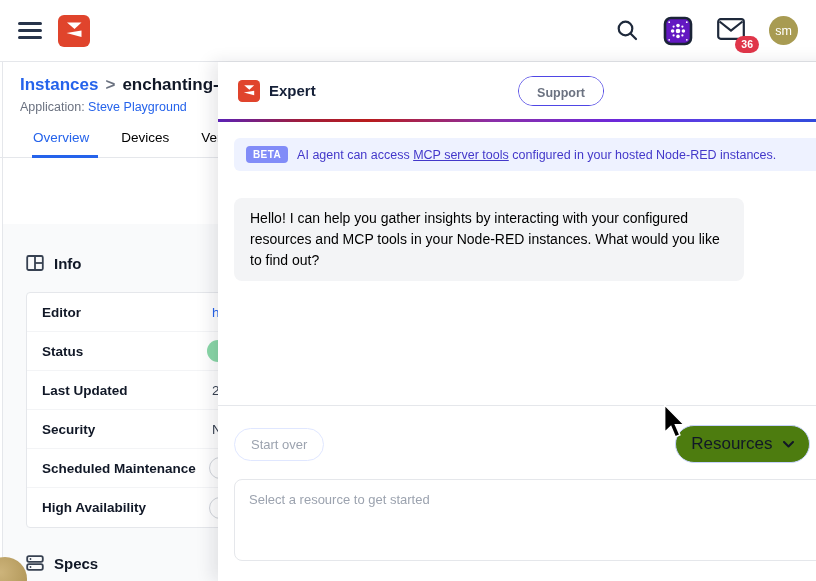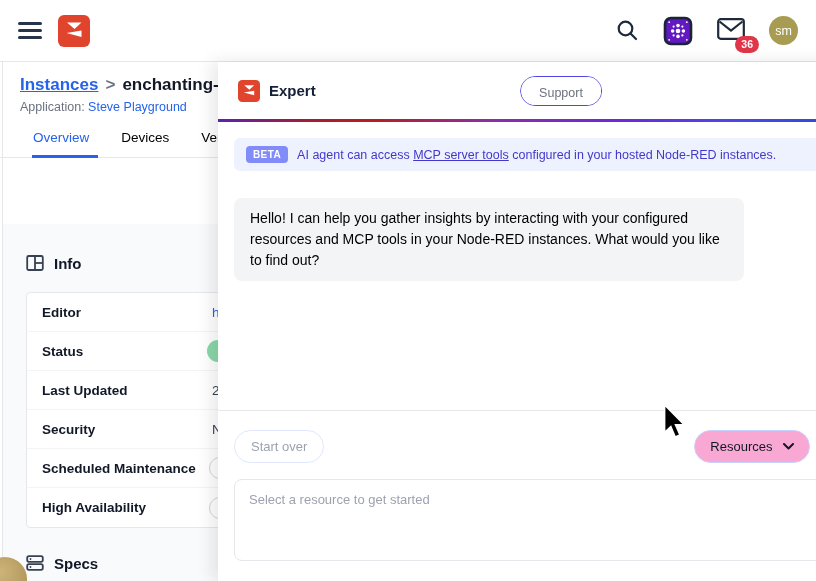--- a/index.html
+++ b/index.html
@@ -27,21 +27,21 @@
   .avatar {
     width:29px; height:29px; border-radius:50%; background:#a89b52; color:#fff;
     display:flex; align-items:center; justify-content:center; font-size:12.5px; cursor:pointer;
   }
 
   
   .main { position:absolute; top:62px; left:0; right:0; bottom:0; background:#fff; }
   .left-edge { position:absolute; left:2px; top:0; bottom:0; width:1px; background:#e5e7eb; }
   .breadcrumb-area { padding:13px 0 0 20px; }
   .breadcrumb { font-size:17px; font-weight:700; }
-  .bc-link { color:#2563eb; cursor:pointer;text-decoration:underline; }
+  .bc-link { color:#2563eb; cursor:pointer; }
   .bc-sep { color:#6b7280; margin:0 7px; font-weight:600; }
   .bc-current { color:#111827; }
   .app-line { margin-top:5px; font-size:12.5px; color:#6b7280; }
   .app-link { color:#2563eb; cursor:pointer; }
 
   .tabs { display:flex; gap:32px; padding-left:33px; margin-top:16px; border-bottom:1px solid #e5e7eb; }
   .tab { font-size:13.5px; color:#000000; padding-bottom:12px; cursor:pointer; position:relative; }
   .tab.active { color:#2563eb; }
   .tab.active::after { content:""; position:absolute; left:-1px; right:-9px; bottom:-1px; height:3px; background:#2563eb; }
 
@@ -70,21 +70,21 @@
     position:absolute; top:62px; left:218px; width:686px; bottom:0; background:#fff;
     box-shadow:-6px 0 16px rgba(15,23,42,0.10); z-index:10; display:flex; flex-direction:column;
   }
   .panel-header { height:57px; flex:0 0 auto; display:flex; align-items:center; padding:0 20px; position:relative; }
   .panel-title { margin-left:9px; font-size:15px; font-weight:800; color:#152038; }
   .toggle {
     position:absolute; left:50%; transform:translateX(-50%);
     display:flex; align-items:stretch; border:1.5px solid #4f46e5; border-radius:999px;
     background:#fff; height:30px; overflow:hidden; cursor:pointer;
   }
-  .seg { display:flex; align-items:center; padding:16px 18px; font-size:12.5px; font-weight:400; }
+  .seg { display:flex; align-items:center; padding:16px 18px; font-size:12.5px; font-weight:700; }
   .seg.support { color:#6b7280; background:#fff; }
   .seg.insights { color:#fff; background:#4f46e5; border-radius:999px; }
   .header-icons { margin-left:auto; display:flex; align-items:center; gap:20px; }
   .icon-btn { cursor:pointer; display:flex; align-items:center; }
 
   .gradient-line {
     height:3px; flex:0 0 auto;
     background:linear-gradient(90deg,#5b21b6 0%,#9f1d3c 12%,#b91c1c 22%,#8b2fa8 40%,#6d28d9 58%,#4f46e5 74%,#2f4bdb 88%,#5465e8 100%);
   }
 
@@ -107,22 +107,22 @@
   .divider { flex:0 0 auto; height:1px; background:#e5e7eb; margin:0 -16px 0 -16px; }
 
   .controls { flex:0 0 auto; display:flex; align-items:center; margin-top:19px; }
   .btn { font-family:inherit; cursor:pointer;text-align:center; }
   .btn-start {
     border:1px solid #e0e7ff; background:#fff; color:#9ca3af; border-radius:999px;
     padding:8px 16px; font-size:13px;
   }
   .right-controls { margin-left:auto; display:flex; align-items:center; gap:10px; }
   .btn-resources {
-    border:1px solid #c7d2fe; background:#f9a8d4; color:#111827; border-radius:999px;
-    padding:8px 15px; font-size:13px; display:flex; align-items:center; gap:11px;
+    border:1px solid #c7d2fe; background:#4d7c0f; color:#111827; border-radius:999px;
+    padding:8px 15px; font-size:17px; display:flex; align-items:center; gap:11px;
   }
   .btn-send {
     border:none; background:#a5b4fc; color:#fff; border-radius:999px;
     padding:9px 18px; font-size:13.5px;
   }
   .input-area { flex:0 0 auto; margin-top:16px; }
   .chat-input {
     width:100%; height:82px; resize:none; border:1px solid #e5e7eb; border-radius:8px;
     padding:12px 14px; font-size:13px; font-family:inherit; color:#374151; background:#fff; outline:none;
   }

